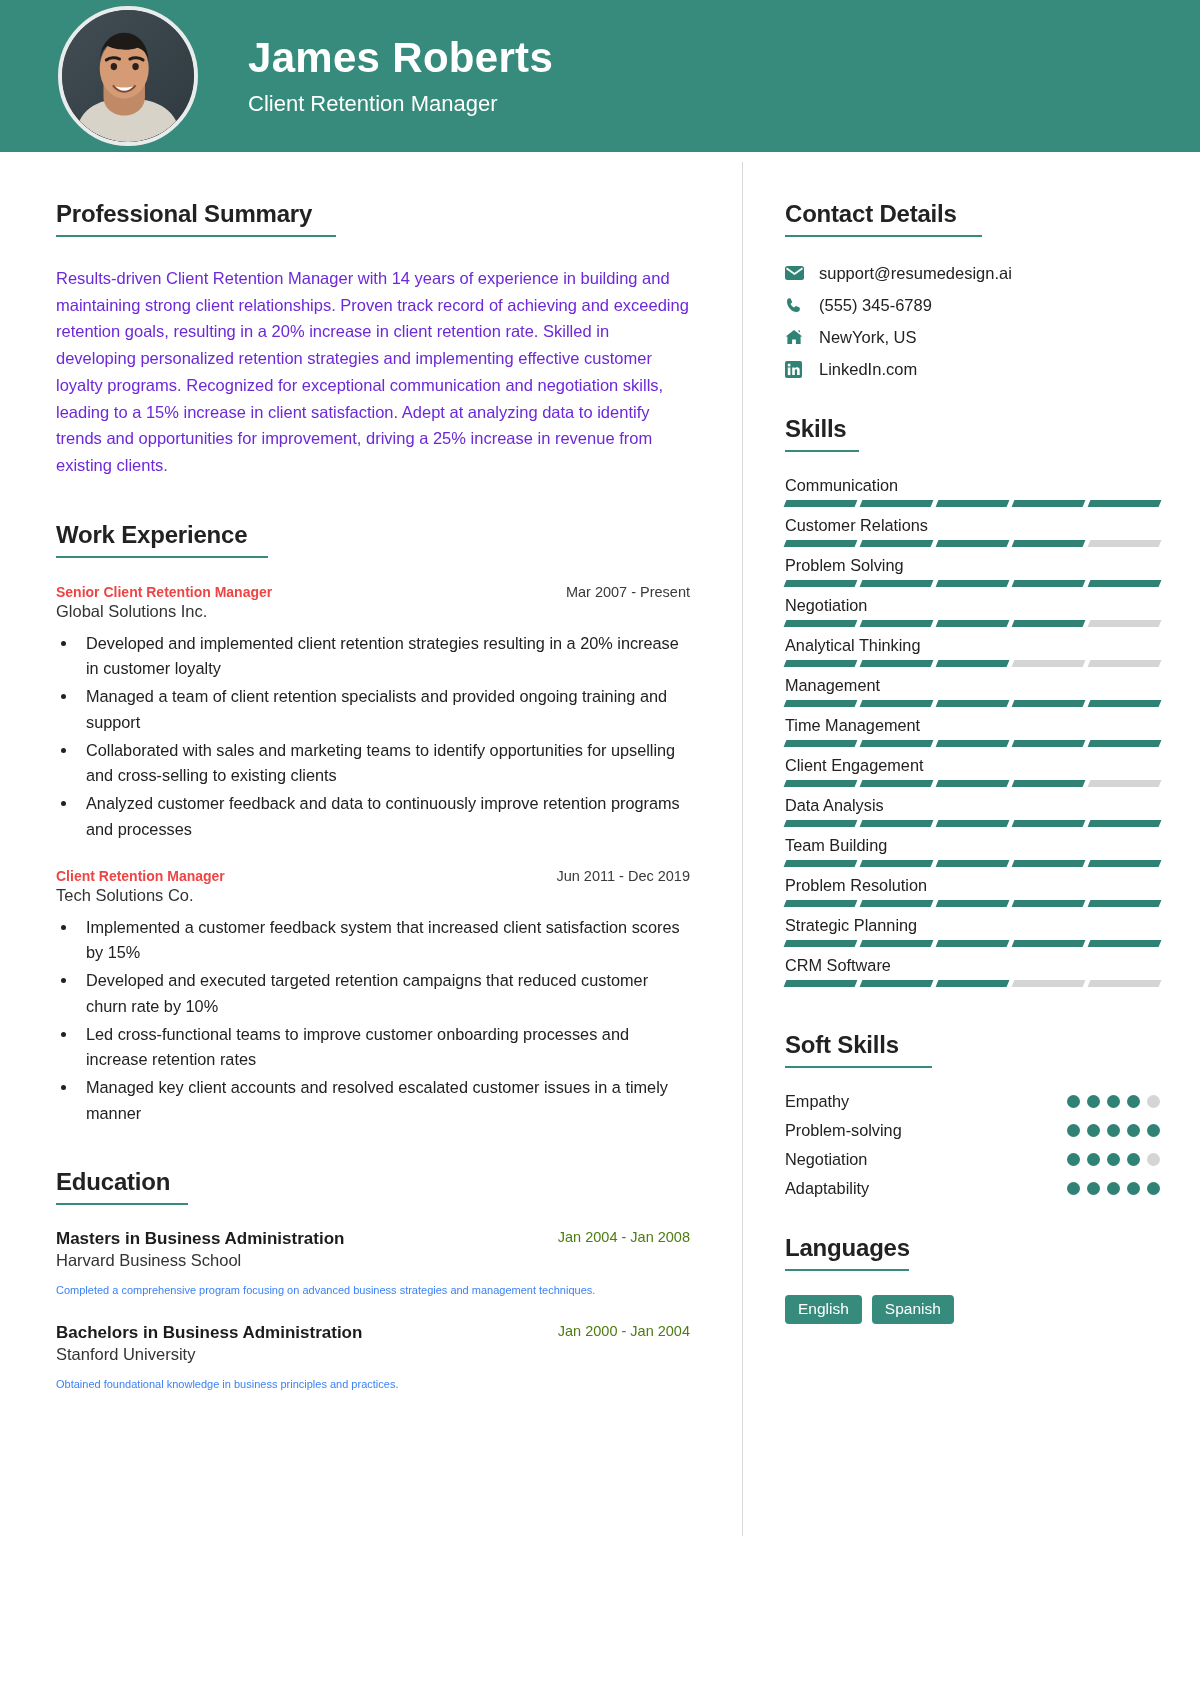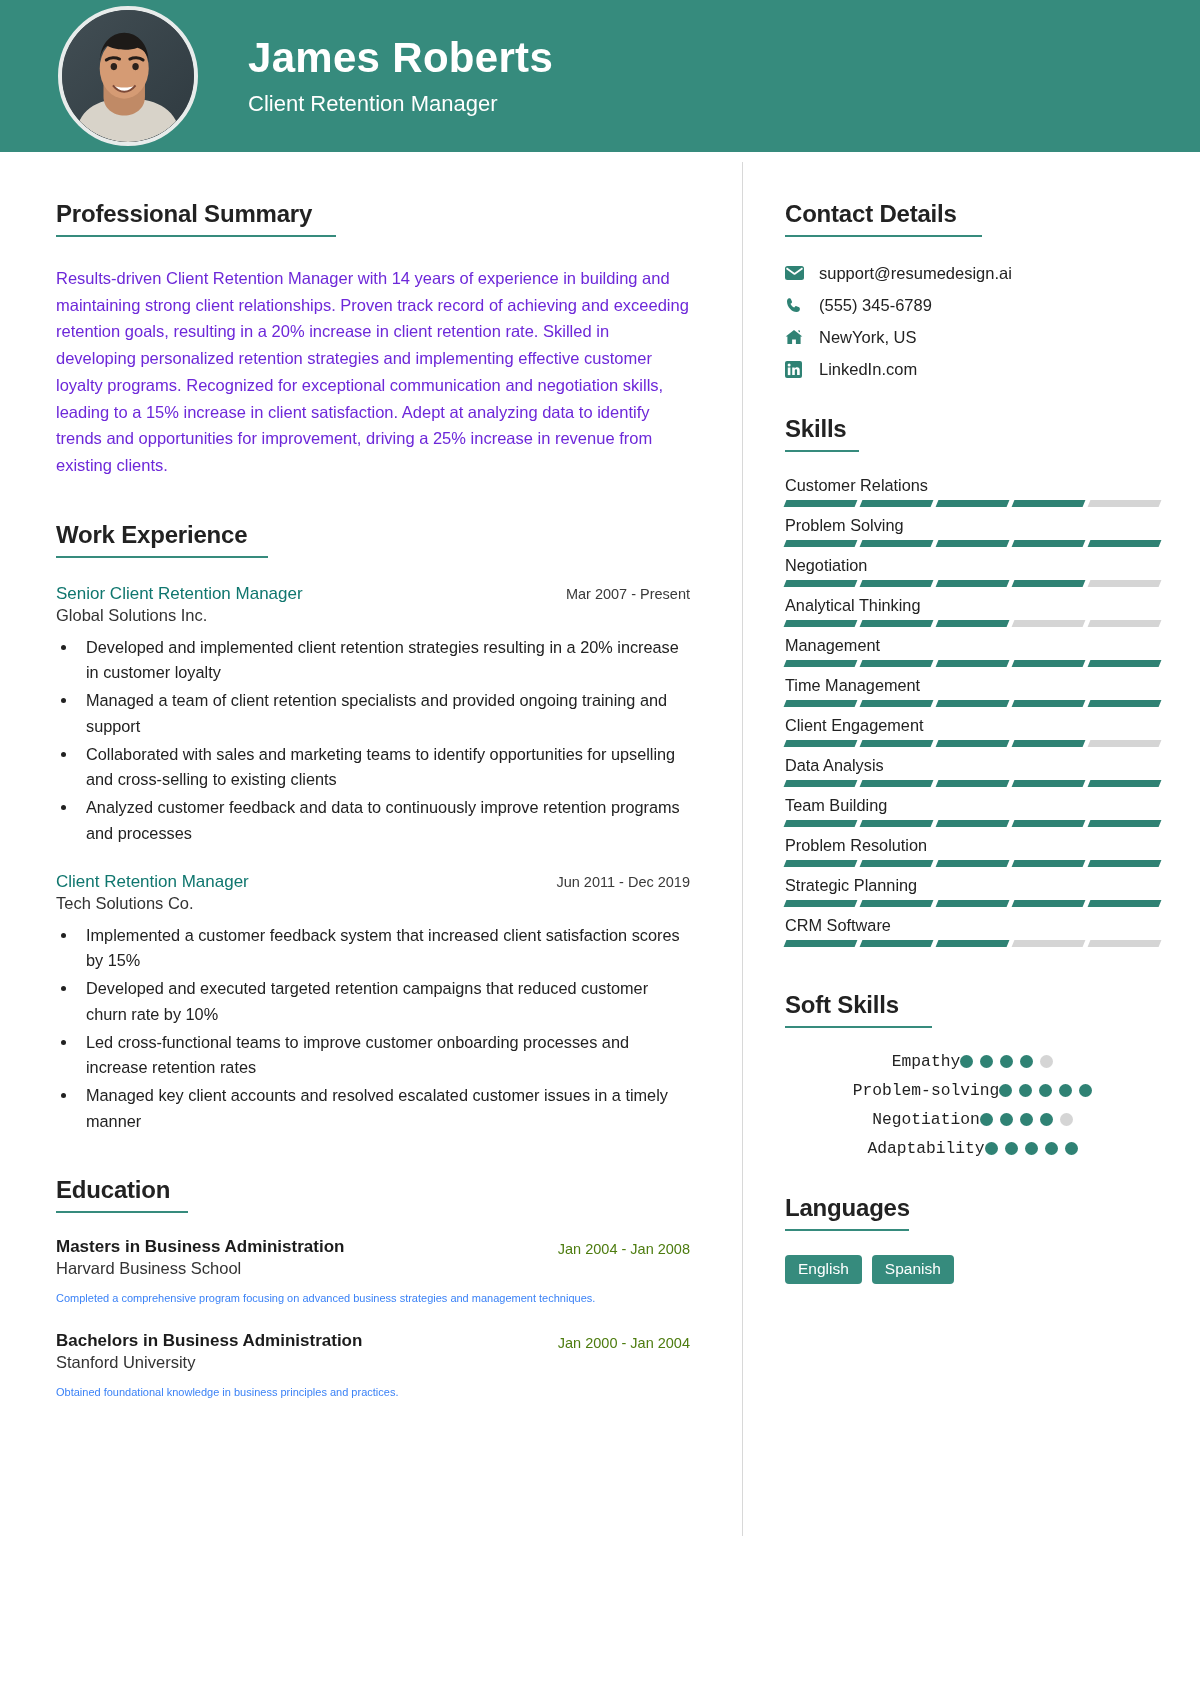--- a/index.html
+++ b/index.html
@@ -104,23 +104,23 @@
 
   
   .block-gap { margin-top: 42px; }
   .job { margin-top: 26px; }
   .job-head {
     display: flex;
     justify-content: space-between;
     align-items: baseline;
   }
   .job-title {
-    font-size: 17px;
-    font-weight: normal;
-    color: #0f766e;
+    font-size: 14px;
+    font-weight: bold;
+    color: #ef4444;
   }
   .job-date {
     font-size: 14.5px;
     color: #3a3a3a;
     white-space: nowrap;
     padding-left: 14px;
   }
   .job-company {
     font-size: 16.5px;
     color: #333333;
@@ -136,21 +136,21 @@
     color: #222222;
     margin-bottom: 3px;
     padding-left: 8px;
   }
 
   
   .edu { margin-top: 24px; }
   .edu-head {
     display: flex;
     justify-content: space-between;
-    align-items: flex-end;
+    align-items: flex-start;
   }
   .edu-degree {
     font-size: 17px;
     font-weight: bold;
     color: #1c1c1c;
   }
   .edu-date {
     font-size: 14.5px;
     color: #4d7c0f;
     white-space: nowrap;
@@ -210,23 +210,22 @@
     background: #d5d5d5;
     transform: skewX(-22deg);
   }
   .seg.on { background: #2f8274; }
 
   
   .soft-wrap { margin-top: 24px; }
   .soft-row {
     display: flex;
     align-items: center;
-    justify-content: center;
+    justify-content: space-between;
     margin-bottom: 10px;
-    font-family: Liberation Mono, monospace;
   }
   .soft-name {
     font-size: 16.3px;
     color: #222222;
   }
   .dots { display: flex; gap: 7px; }
   .dot {
     width: 13px;
     height: 13px;
     border-radius: 50%;
@@ -404,20 +403,30 @@
               <span class="contact-val">LinkedIn.com</span>
             </div>
           </div>
       </div>
 
       <div class="mt-36">
         <div class="sec-title">Skills</div>
         <div class="sec-rule rule-w-72"></div>
         <div class="skills-wrap" id="skills-container">
             <div class="skill-item">
+              <div class="skill-name">Communication</div>
+              <div class="skill-bar">
+                <span class="seg on"></span>
+                <span class="seg on"></span>
+                <span class="seg on"></span>
+                <span class="seg on"></span>
+                <span class="seg on"></span>
+              </div>
+            </div>
+            <div class="skill-item">
               <div class="skill-name">Customer Relations</div>
               <div class="skill-bar">
                 <span class="seg on"></span>
                 <span class="seg on"></span>
                 <span class="seg on"></span>
                 <span class="seg on"></span>
                 <span class="seg"></span>
               </div>
             </div>
             <div class="skill-item">

